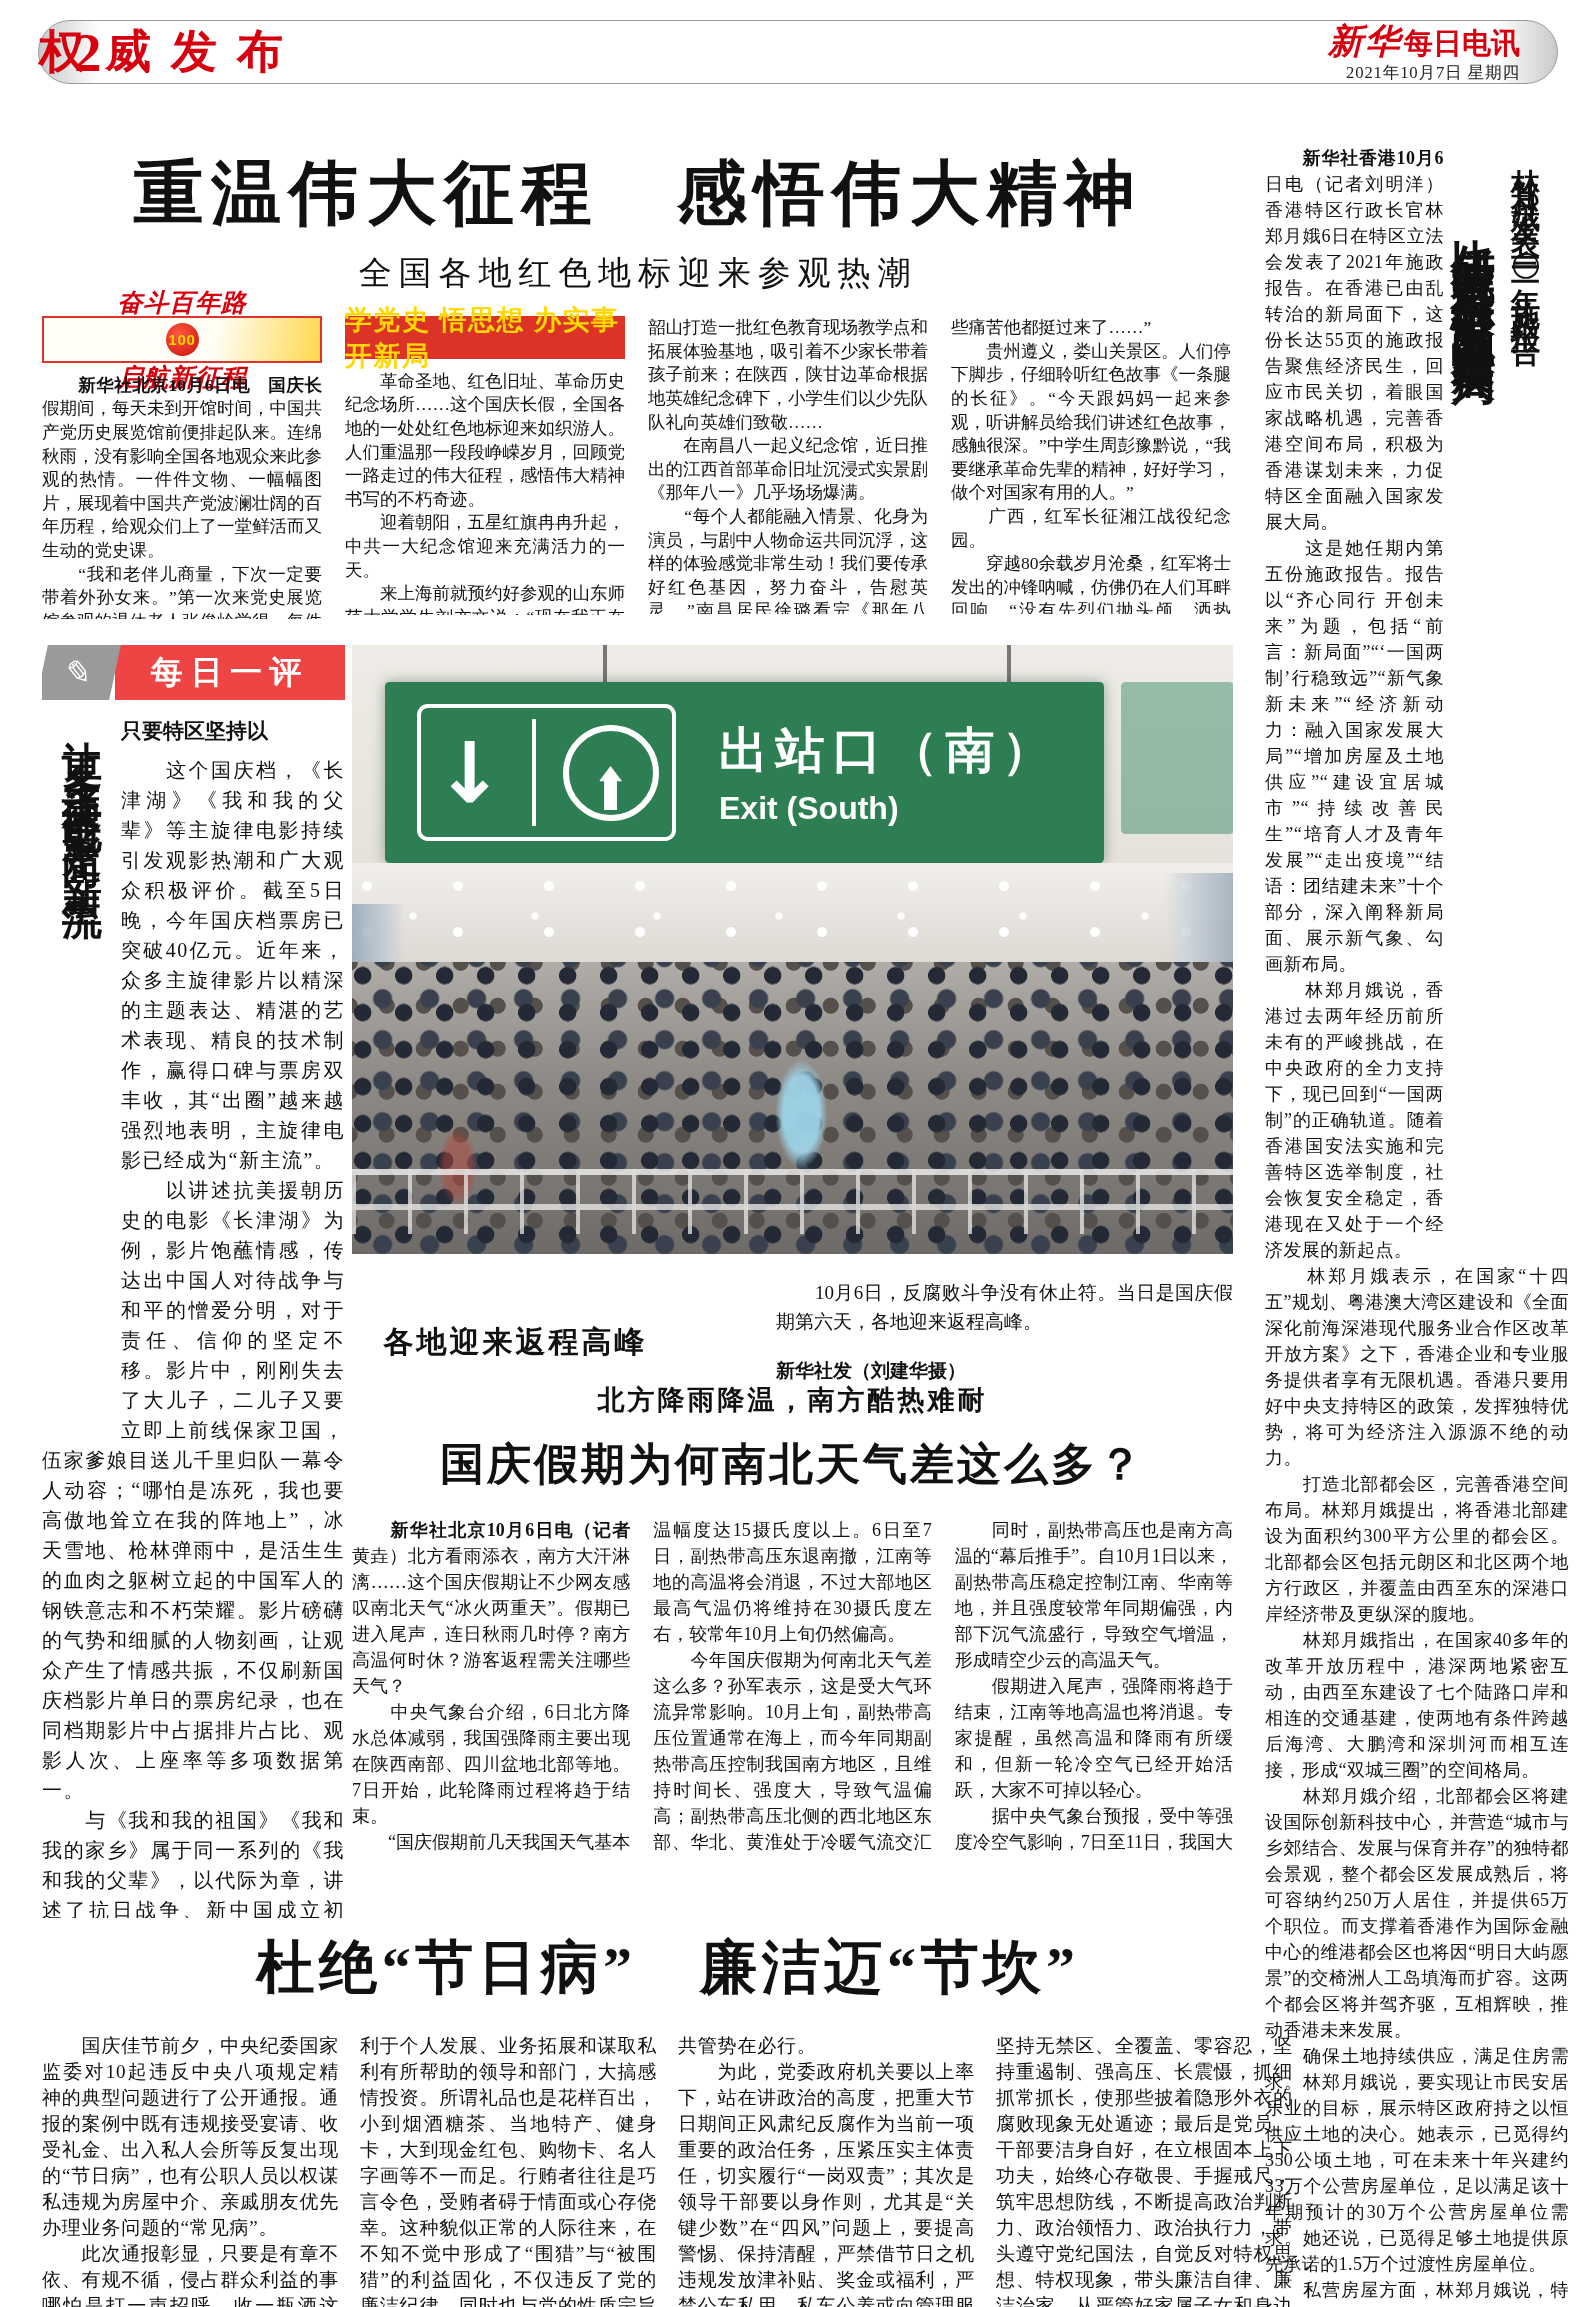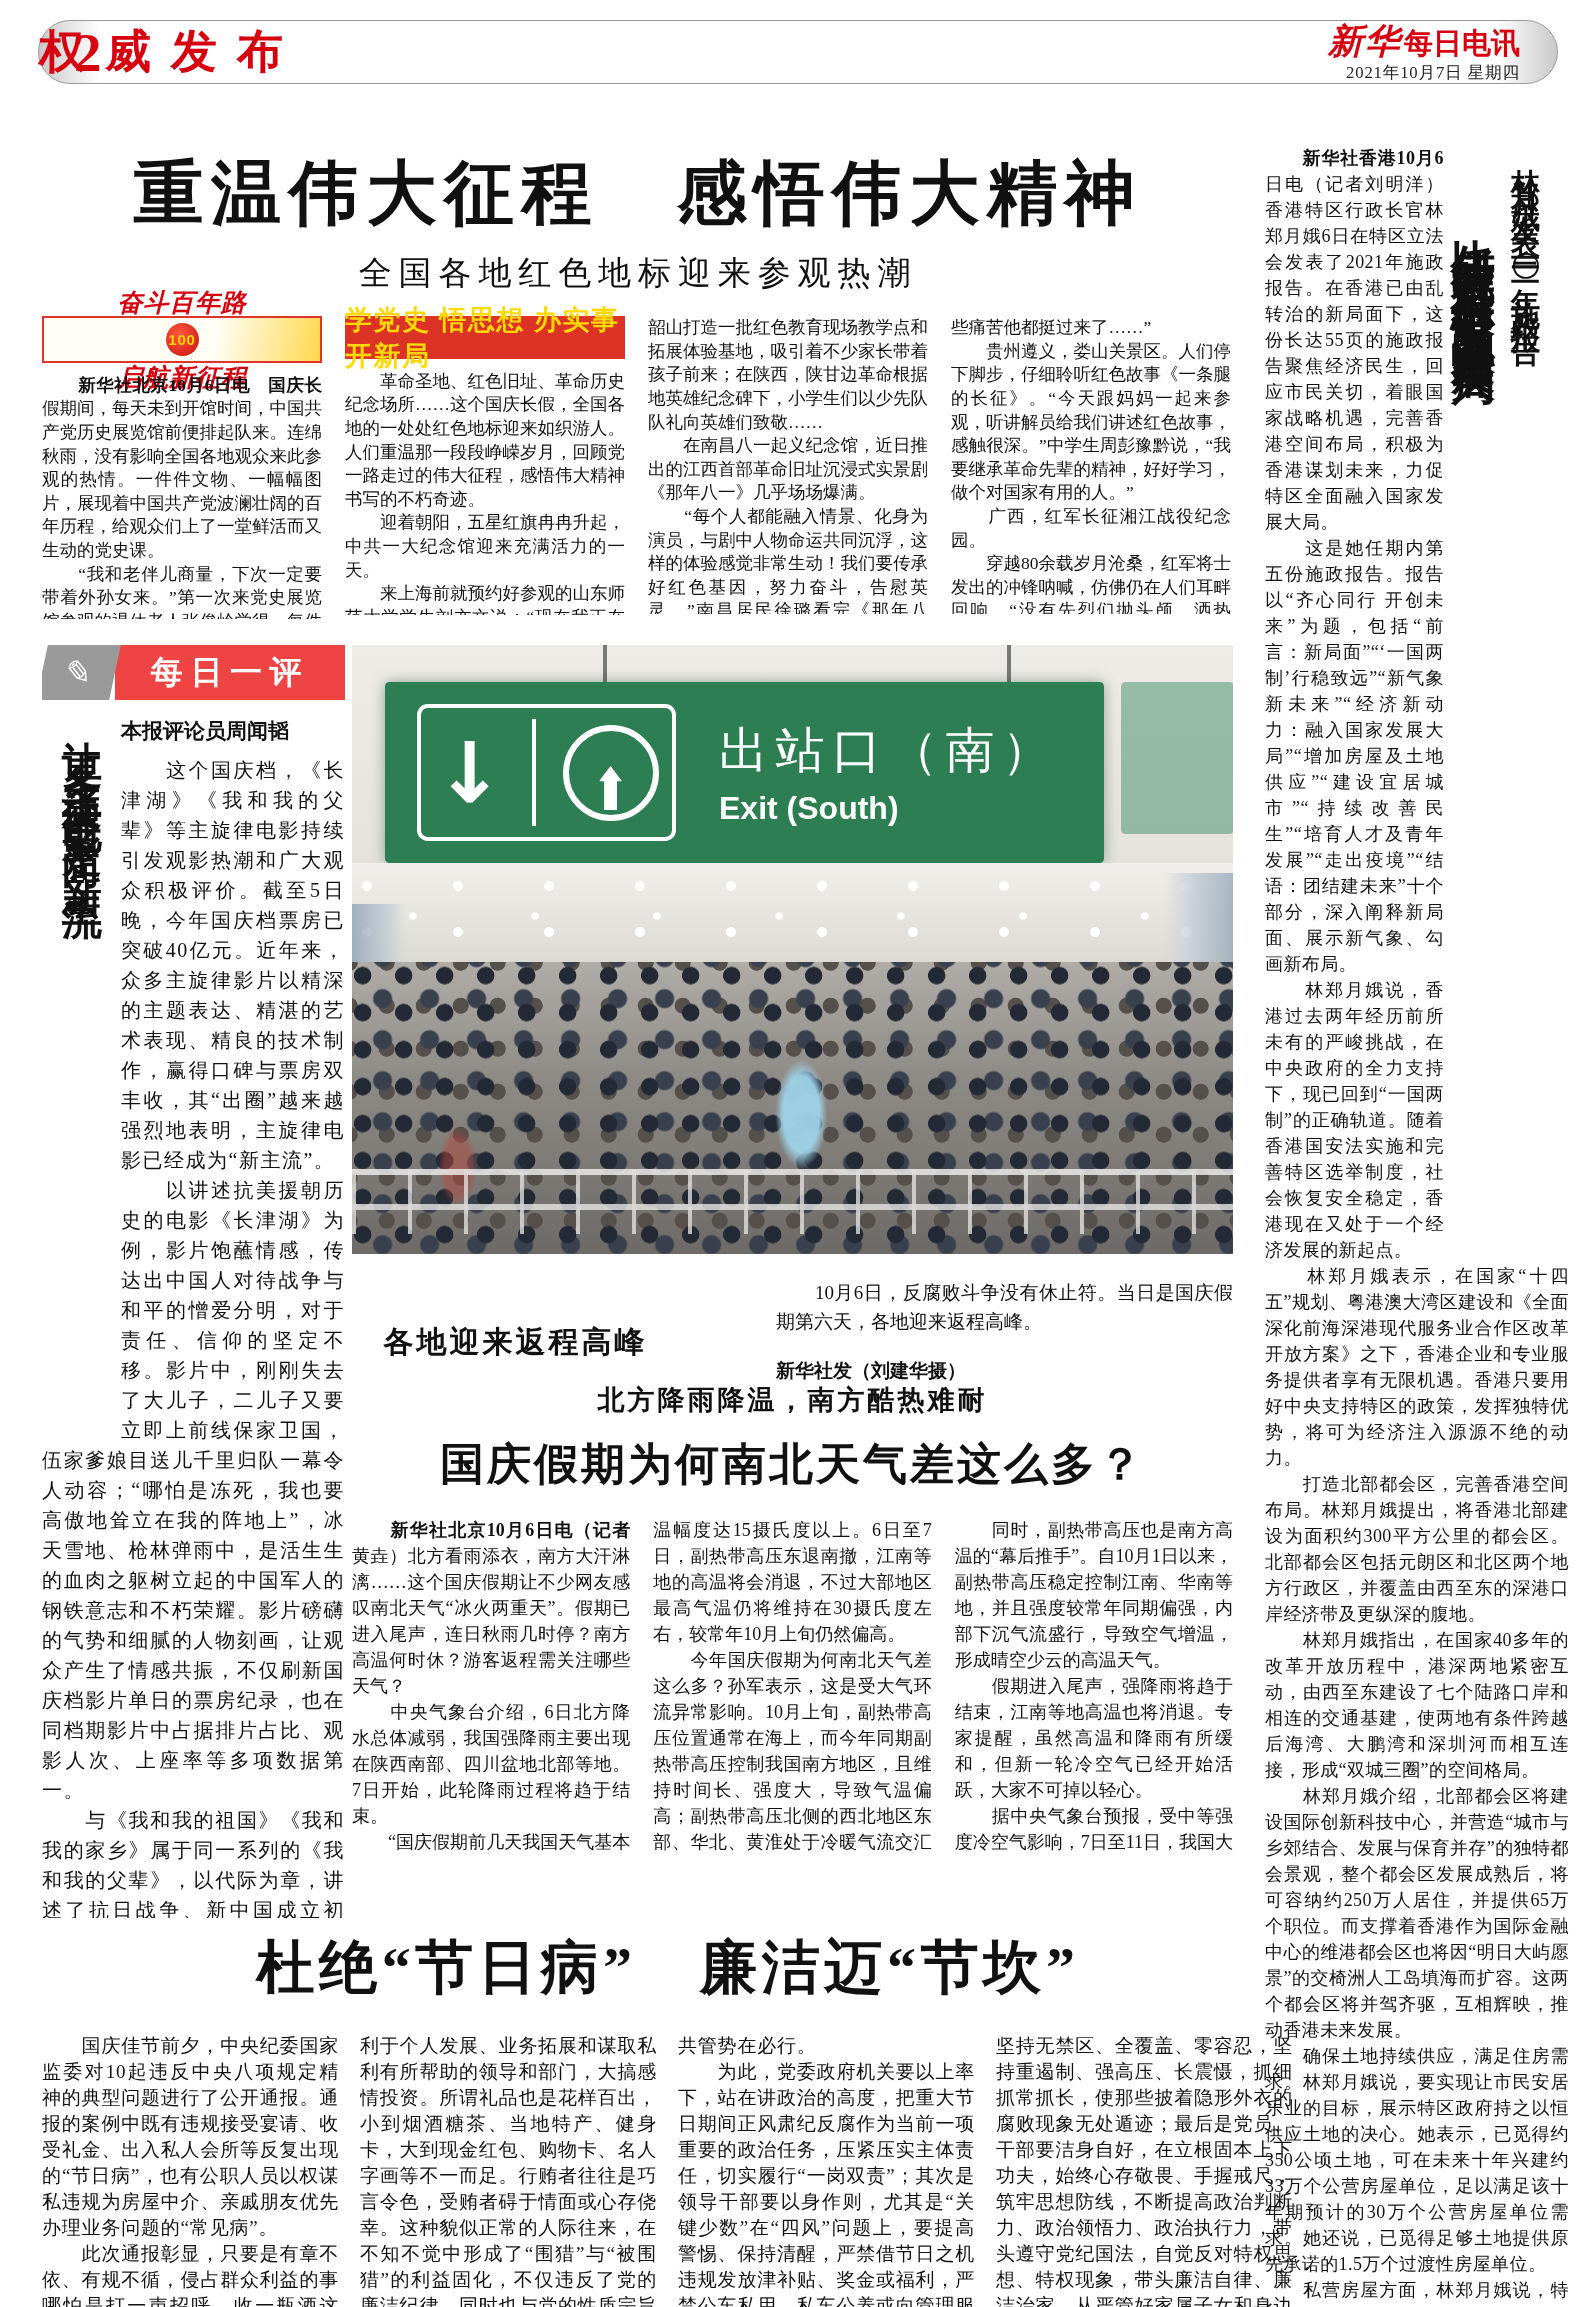--- a/index.html
+++ b/index.html
@@ -60,21 +60,21 @@
         border-radius:4.6px;box-shadow:0 0 13.7px rgba(30,80,55,.45);display:flex;align-items:center;}
   .sign-strip{position:absolute;left:769px;top:37px;width:113px;height:152px;background:#4f9671;opacity:.55;border-radius:4.6px;}
   .sign-iconbox{width:251px;height:129px;border:4.6px solid #fff;border-radius:10.7px;margin-left:32px;
                 display:flex;align-items:center;justify-content:space-around;}
   .sign-arrow{font-size:84px;color:#fff;line-height:1;font-weight:700;font-family:"DejaVu Sans",sans-serif;}
   .sign-divider{width:3.8px;height:107px;background:#fff;}
   .cr-logo{width:84px;height:84px;border:6.9px solid #fff;border-radius:50%;position:relative;}
   .cr-logo::after{content:"";position:absolute;left:50%;bottom:4.6px;transform:translateX(-50%);
                   width:23px;height:44px;background:#fff;clip-path:polygon(50% 0,100% 35%,78% 35%,78% 100%,22% 100%,22% 35%,0 35%);}
   .sign-text{margin-left:43px;color:#fff;}
-  .sign-cn{font-size:49px;font-weight:400;letter-spacing:7.6px;font-family:"Liberation Sans","DejaVu Sans",sans-serif;}
+  .sign-cn{font-size:49px;font-weight:700;letter-spacing:7.6px;font-family:"Liberation Sans","DejaVu Sans",sans-serif;}
   .sign-en{font-size:32px;font-weight:800;margin-top:6px;font-family:"Liberation Sans","DejaVu Sans",sans-serif;}
   .ceiling{position:absolute;left:0;right:0;top:218px;height:99px;
            background:radial-gradient(circle 5.3px at 15px 23px,#fff 0 4.6px,transparent 5.3px) 0 0/91px 46px,
                       radial-gradient(circle 3.8px at 61px 53px,#fdfdfb 0 3px,transparent 4.6px) 0 0/122px 61px,
                       linear-gradient(180deg,#f1efeb,#dddad4);}
   .crowd{position:absolute;left:0;right:0;bottom:0;height:292px;
      background:
        radial-gradient(ellipse 40px 84px at 51% 52%,rgba(158,211,232,.95) 0 45%,transparent 65%),
        radial-gradient(ellipse 30px 61px at 12% 70%,rgba(180,70,60,.5) 0 45%,transparent 65%),
        repeating-radial-gradient(circle at 10.7px 9px,#242a35 0 8.4px,transparent 9px 100%) 0 4.6px/41px 37px,
@@ -167,21 +167,21 @@
   </div>
 
   <div id="daily">
     <div class="dc-head">
       <div class="dc-icon">✎</div>
       <div class="dc-badge">每日一评</div>
     </div>
     <div class="dc-float">
       <div class="dc-vtitle">让更多主旋律电影走向『新主流』</div>
     </div>
-    <div class="dc-byline">本报评论员周闻韬</div>
+    <div class="dc-byline">只要特区坚持以</div>
     <div class="dc-body">　　这个国庆档，《长津湖》《我和我的父辈》等主旋律电影持续引发观影热潮和广大观众积极评价。截至5日晚，今年国庆档票房已突破40亿元。近年来，众多主旋律影片以精深的主题表达、精湛的艺术表现、精良的技术制作，赢得口碑与票房双丰收，其“出圈”越来越强烈地表明，主旋律电影已经成为“新主流”。
 　　以讲述抗美援朝历史的电影《长津湖》为例，影片饱蘸情感，传达出中国人对待战争与和平的憎爱分明，对于责任、信仰的坚定不移。影片中，刚刚失去了大儿子，二儿子又要立即上前线保家卫国，伍家爹娘目送儿千里归队一幕令人动容；“哪怕是冻死，我也要高傲地耸立在我的阵地上”，冰天雪地、枪林弹雨中，是活生生的血肉之躯树立起的中国军人的钢铁意志和不朽荣耀。影片磅礴的气势和细腻的人物刻画，让观众产生了情感共振，不仅刷新国庆档影片单日的票房纪录，也在同档期影片中占据排片占比、观影人次、上座率等多项数据第一。
 　　与《我和我的祖国》《我和我的家乡》属于同一系列的《我和我的父辈》，以代际为章，讲述了抗日战争、新中国成立初期、改革开放以及未来世界4个不同时期为背景的故事，影片聚焦个体与家庭的关系，从家庭伦理出发，刻画时代精神谱系，呼应“家国情怀”这一中国人特别看重的主题。一位豆瓣网友评价称：父辈们的奋斗史，指引着我们前进的方向。
 　　从国庆档电影市场票房屡创新高中我们看到，主旋律电影正在赢得越来越多的年轻观众，获得越来越热烈的市场反馈，一批具有鲜明时代气息的红色经典正在成为兼顾艺术与市场的“新主流”大片。“新主流”电影因其特有的集体记忆、精神共振、家国情怀等显著特征，正成为电影市场各个档期的中坚力量。
 　　中国电影的工业化和市场化日益兴盛，客观上要求传统主旋律电影锐意创新，走出一望即知的讲述套路。优秀的主旋律电影之所以能成功，关键在于回归电影本体，回归市场，回归艺术规律。这类电影专注于技术赋能、传递中国式情感、类型化创作、市场化运作，这些改变使影片在票房上不断攀高，口碑上广受赞誉。
 　　主旋律电影发展得好，不仅能促进中国电影的整体进步，还能推动电影人的自我完善和升级。期待以更多普通人的视角，讲述更感人的中国故事，散发更璀璨的时代光辉，让更多观众赏心悦目、心潮澎湃。</div>
   </div>
 
   <div id="photo">
     <div class="rod" style="left:251px;"></div>

